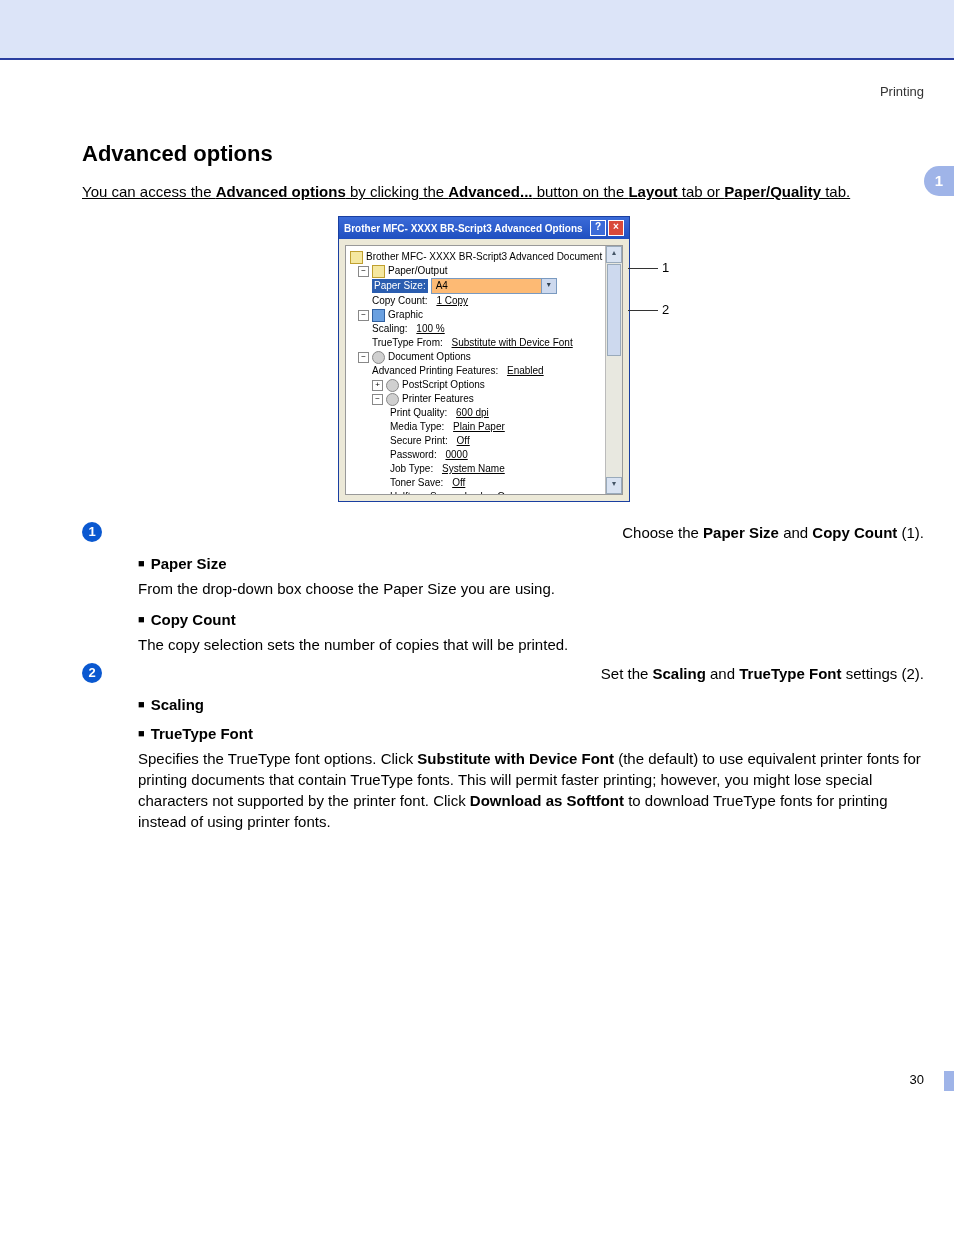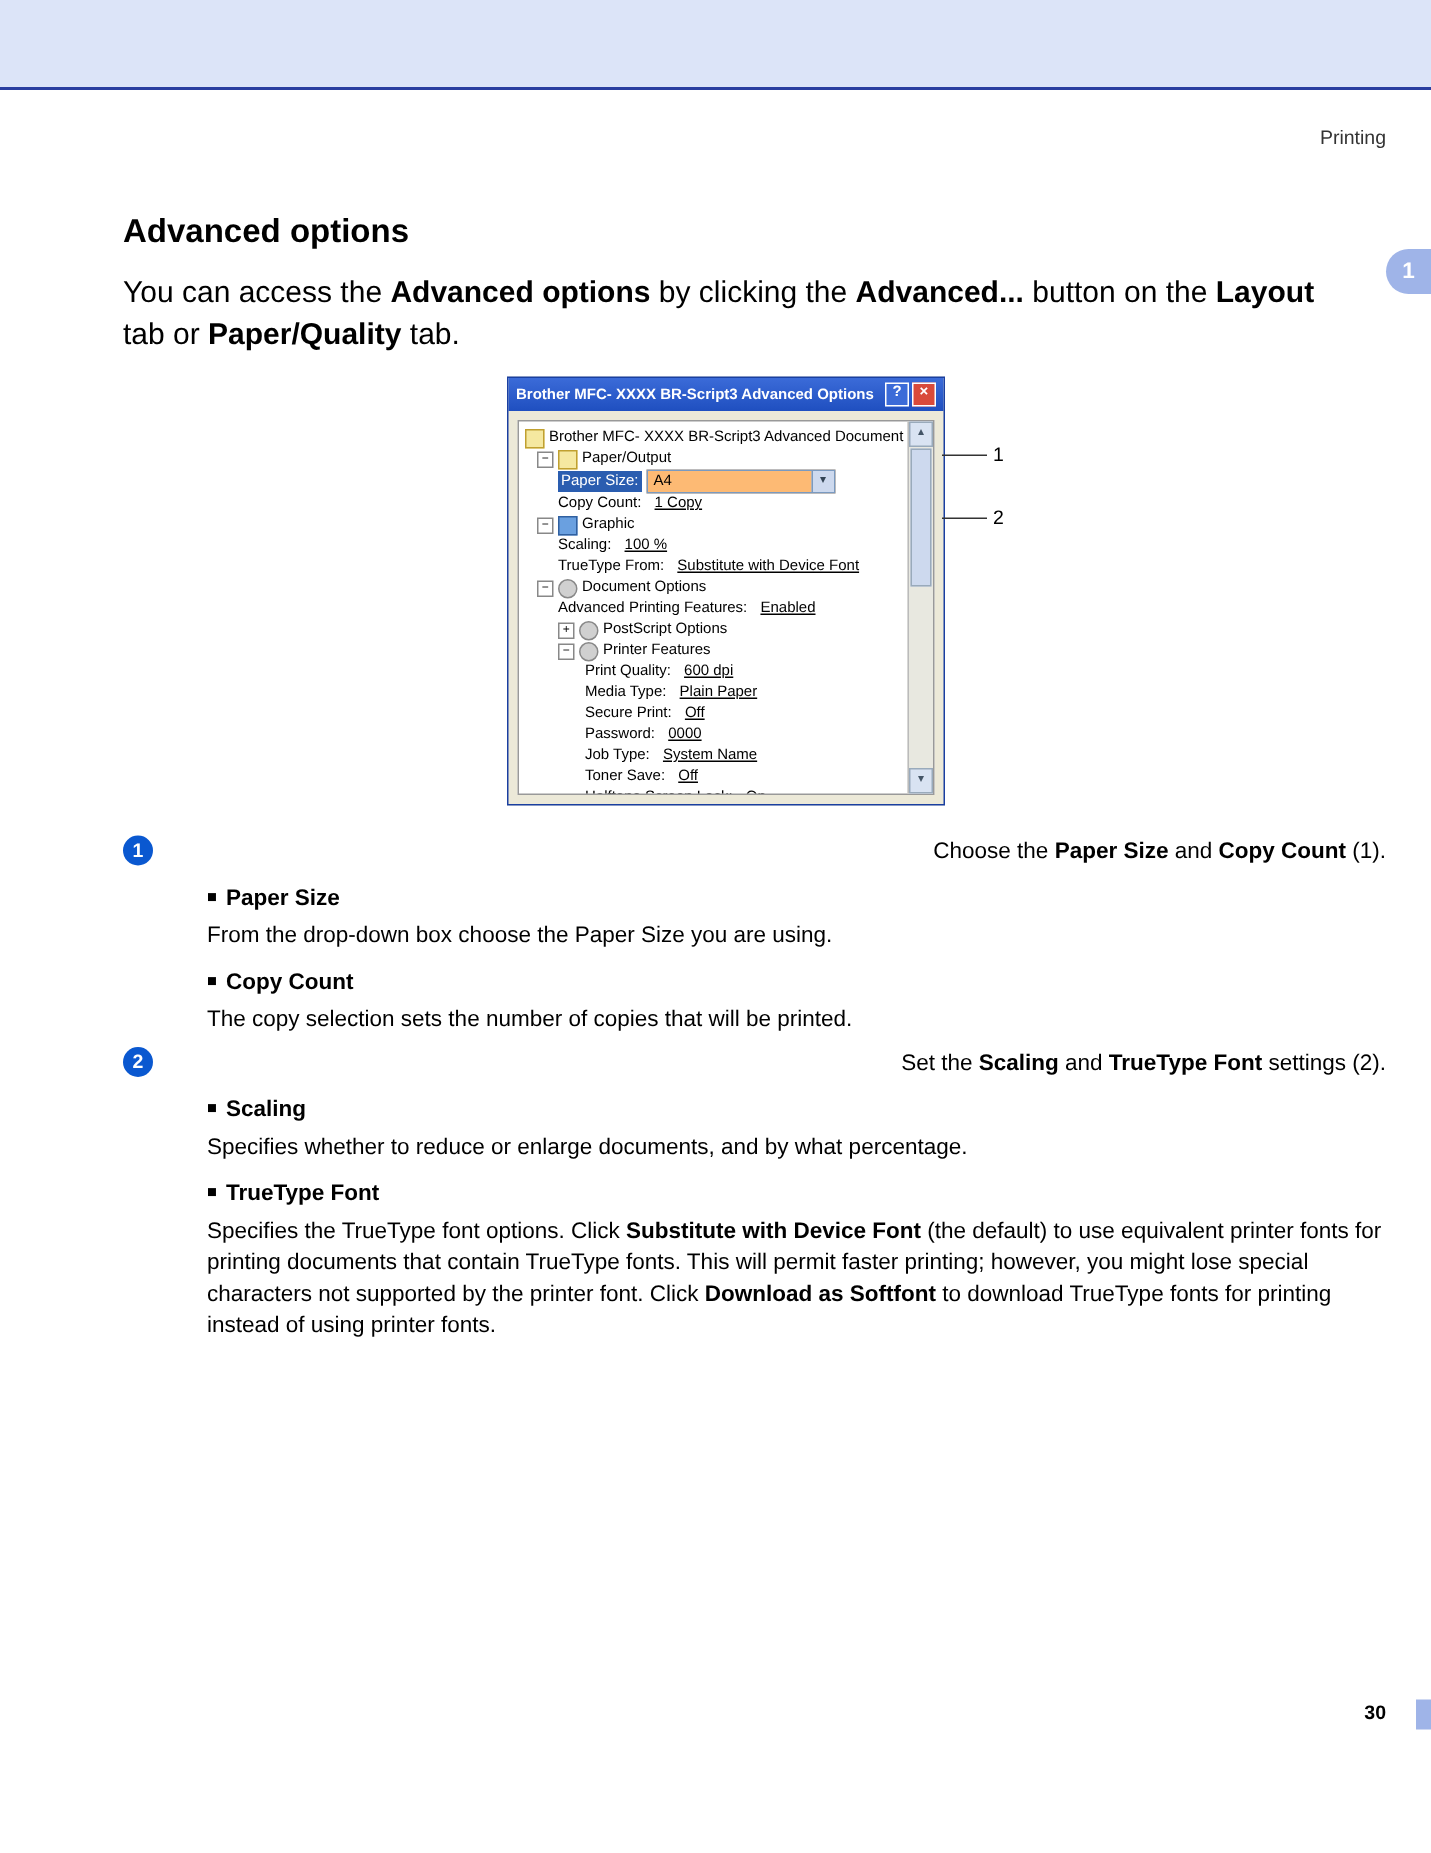--- a/index.html
+++ b/index.html
@@ -41,24 +41,25 @@
     text-align: center;
     line-height: 30px;
     font-size: 15px;
   }
   h2.section-title {
     font-size: 22px;
     font-weight: bold;
     margin: 42px 0 14px 0;
   }
   p.intro {
-    font-size: 20px;
+    font-size: 15px;
     line-height: 1.4;
     margin: 0 0 14px 0;
     max-width: 820px;
+    text-decoration: underline;
   }
   .dialog-wrap {
     position: relative;
     width: 330px;
     margin: 10px auto 20px auto;
   }
   .dialog {
     width: 290px;
     border: 1px solid #1a3fa0;
     background: #ece9d8;
@@ -217,21 +218,21 @@
     padding-left: 0px;
     max-width: 790px;
   }
   .page-footer {
     position: relative;
     margin-top: 240px;
   }
   .page-num {
     text-align: right;
     font-size: 13px;
-    font-weight: bold;
+    font-weight: normal;
   }
   .footer-accent {
     position: absolute;
     right: -30px;
     bottom: -4px;
     width: 10px;
     height: 20px;
     background: #9fb4e8;
   }
 </style>
@@ -397,21 +398,20 @@
 
     <div class="step">
       <div class="step-marker">2</div>
       <div class="step-text">
         <span>Set the </span><b>Scaling</b><span> and </span><b>TrueType Font</b><span> settings (2).</span>
       </div>
     </div>
 
     <div class="sub">
       <div class="sub-head">Scaling</div>
-      <p class="sub-body">Specifies whether to reduce or enlarge documents, and by what percentage.</p>
       <div class="sub-head">TrueType Font</div>
       <p class="sub-body">
         <span>Specifies the TrueType font options. Click </span><b>Substitute with Device Font</b><span> (the default) to use equivalent printer fonts for printing documents that contain TrueType fonts. This will permit faster printing; however, you might lose special characters not supported by the printer font. Click </span><b>Download as Softfont</b><span> to download TrueType fonts for printing instead of using printer fonts.</span>
       </p>
     </div>
 
   </div>
 
   <div class="page-footer">
     <div class="page-num">30</div>

